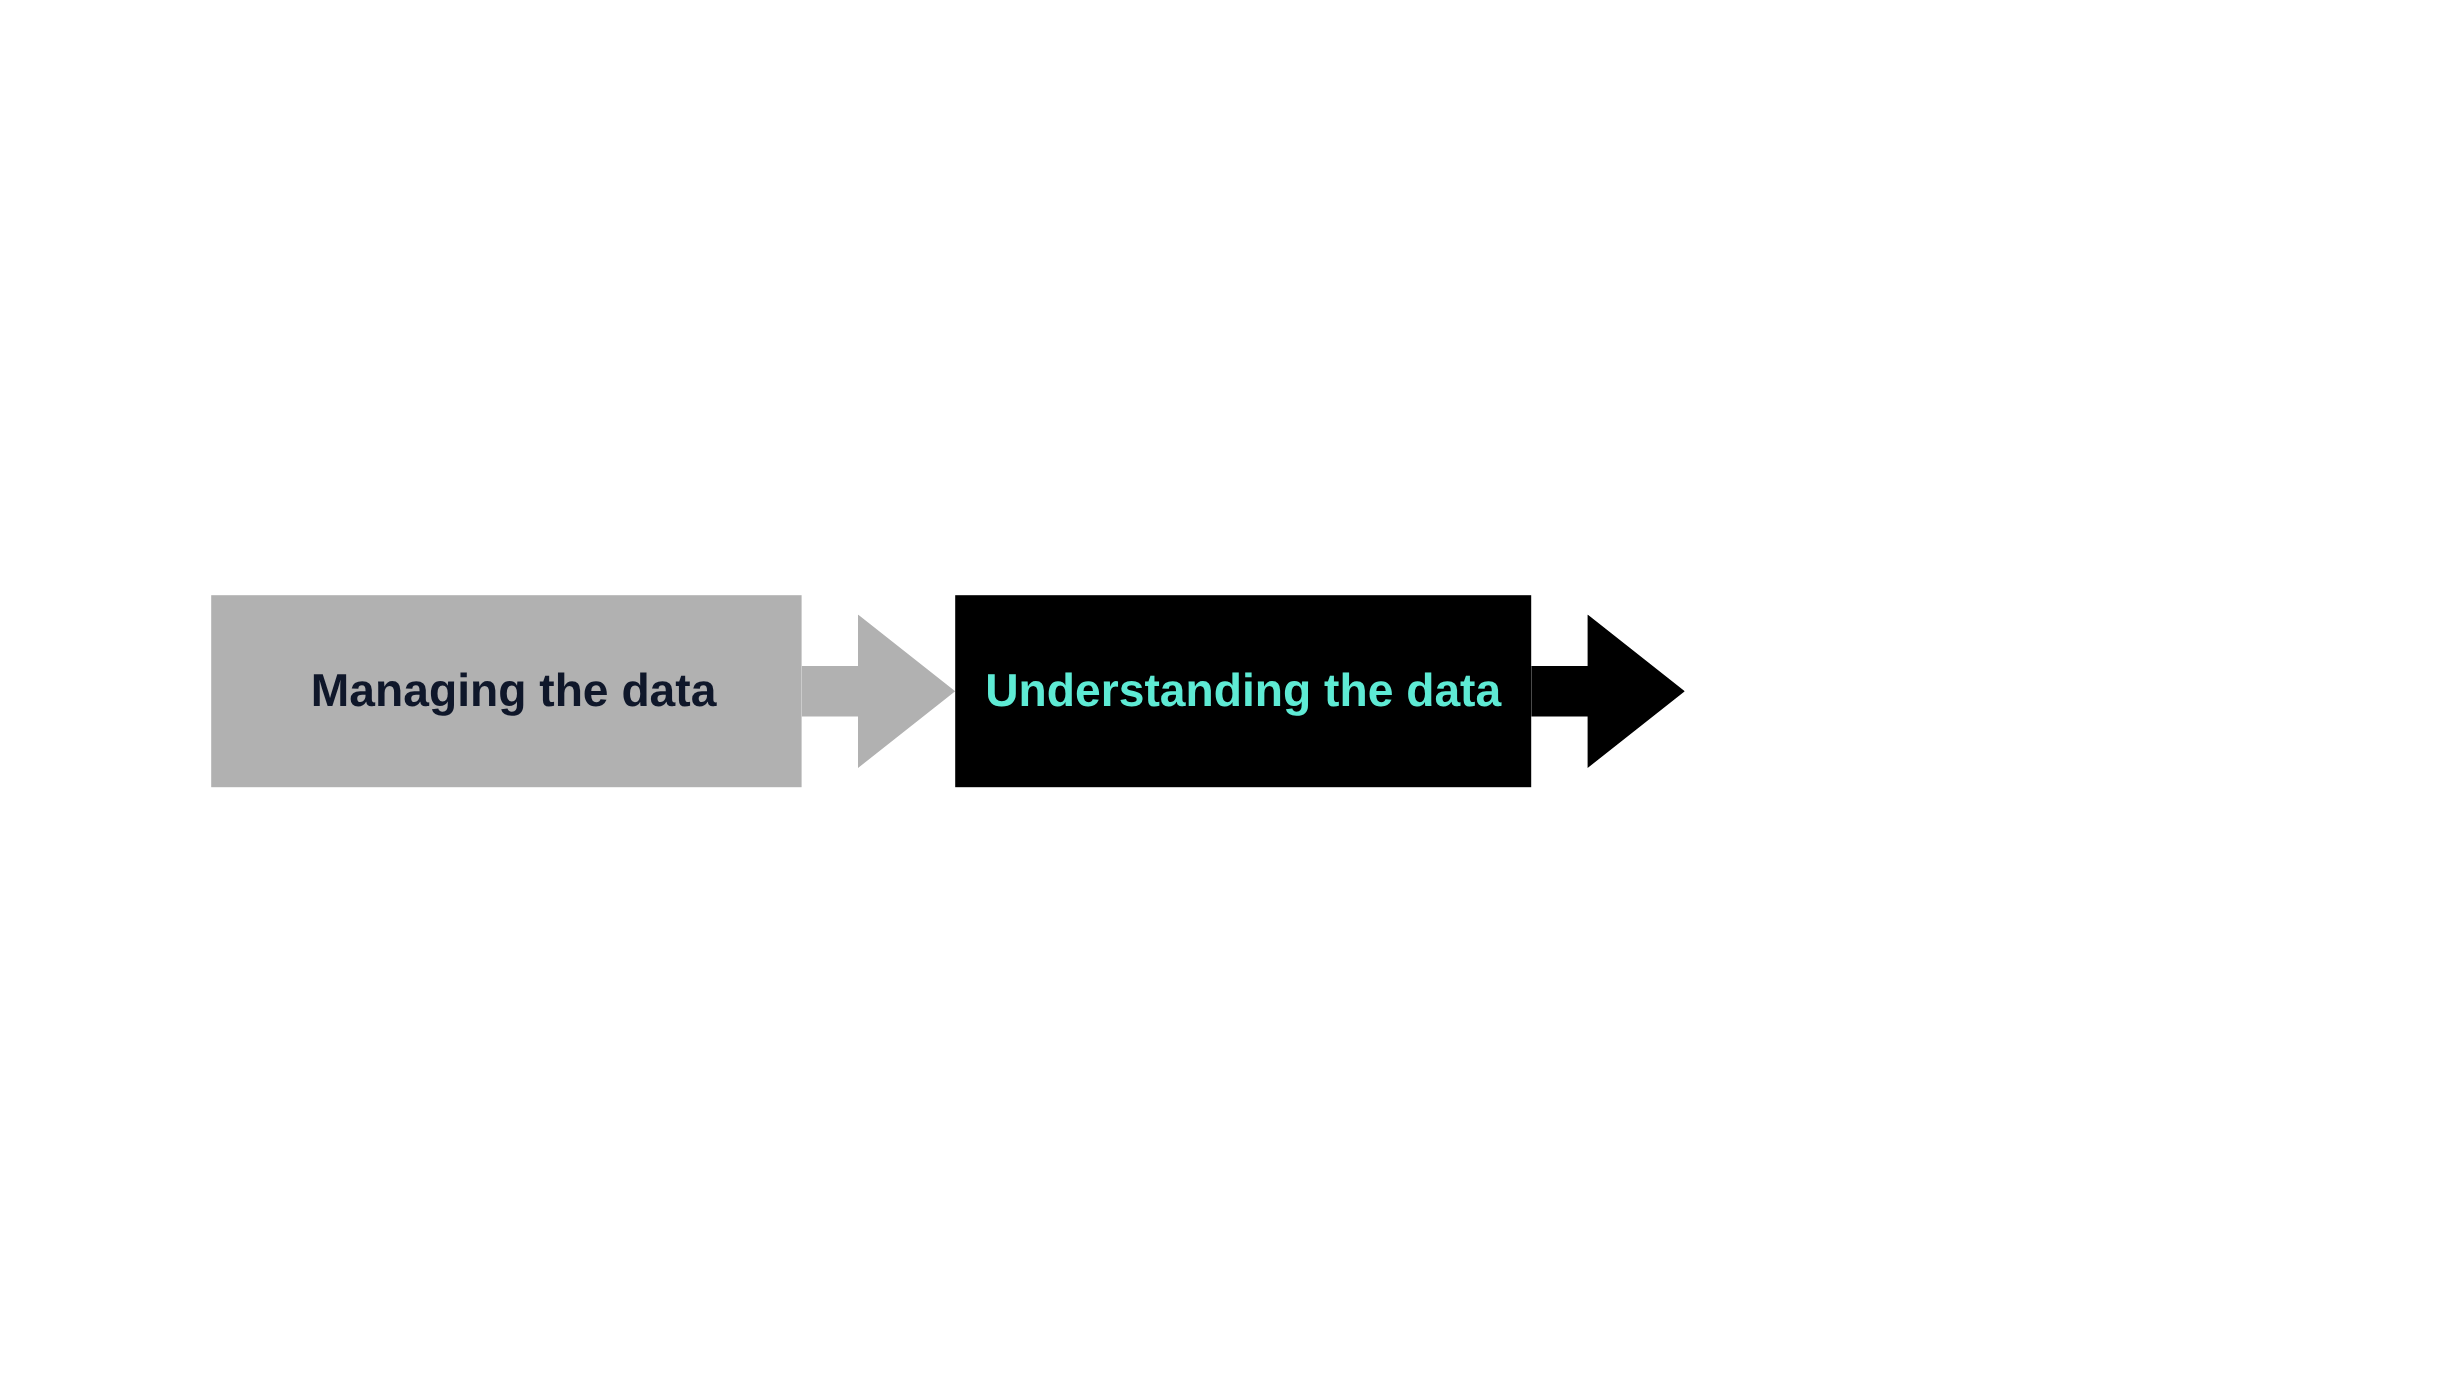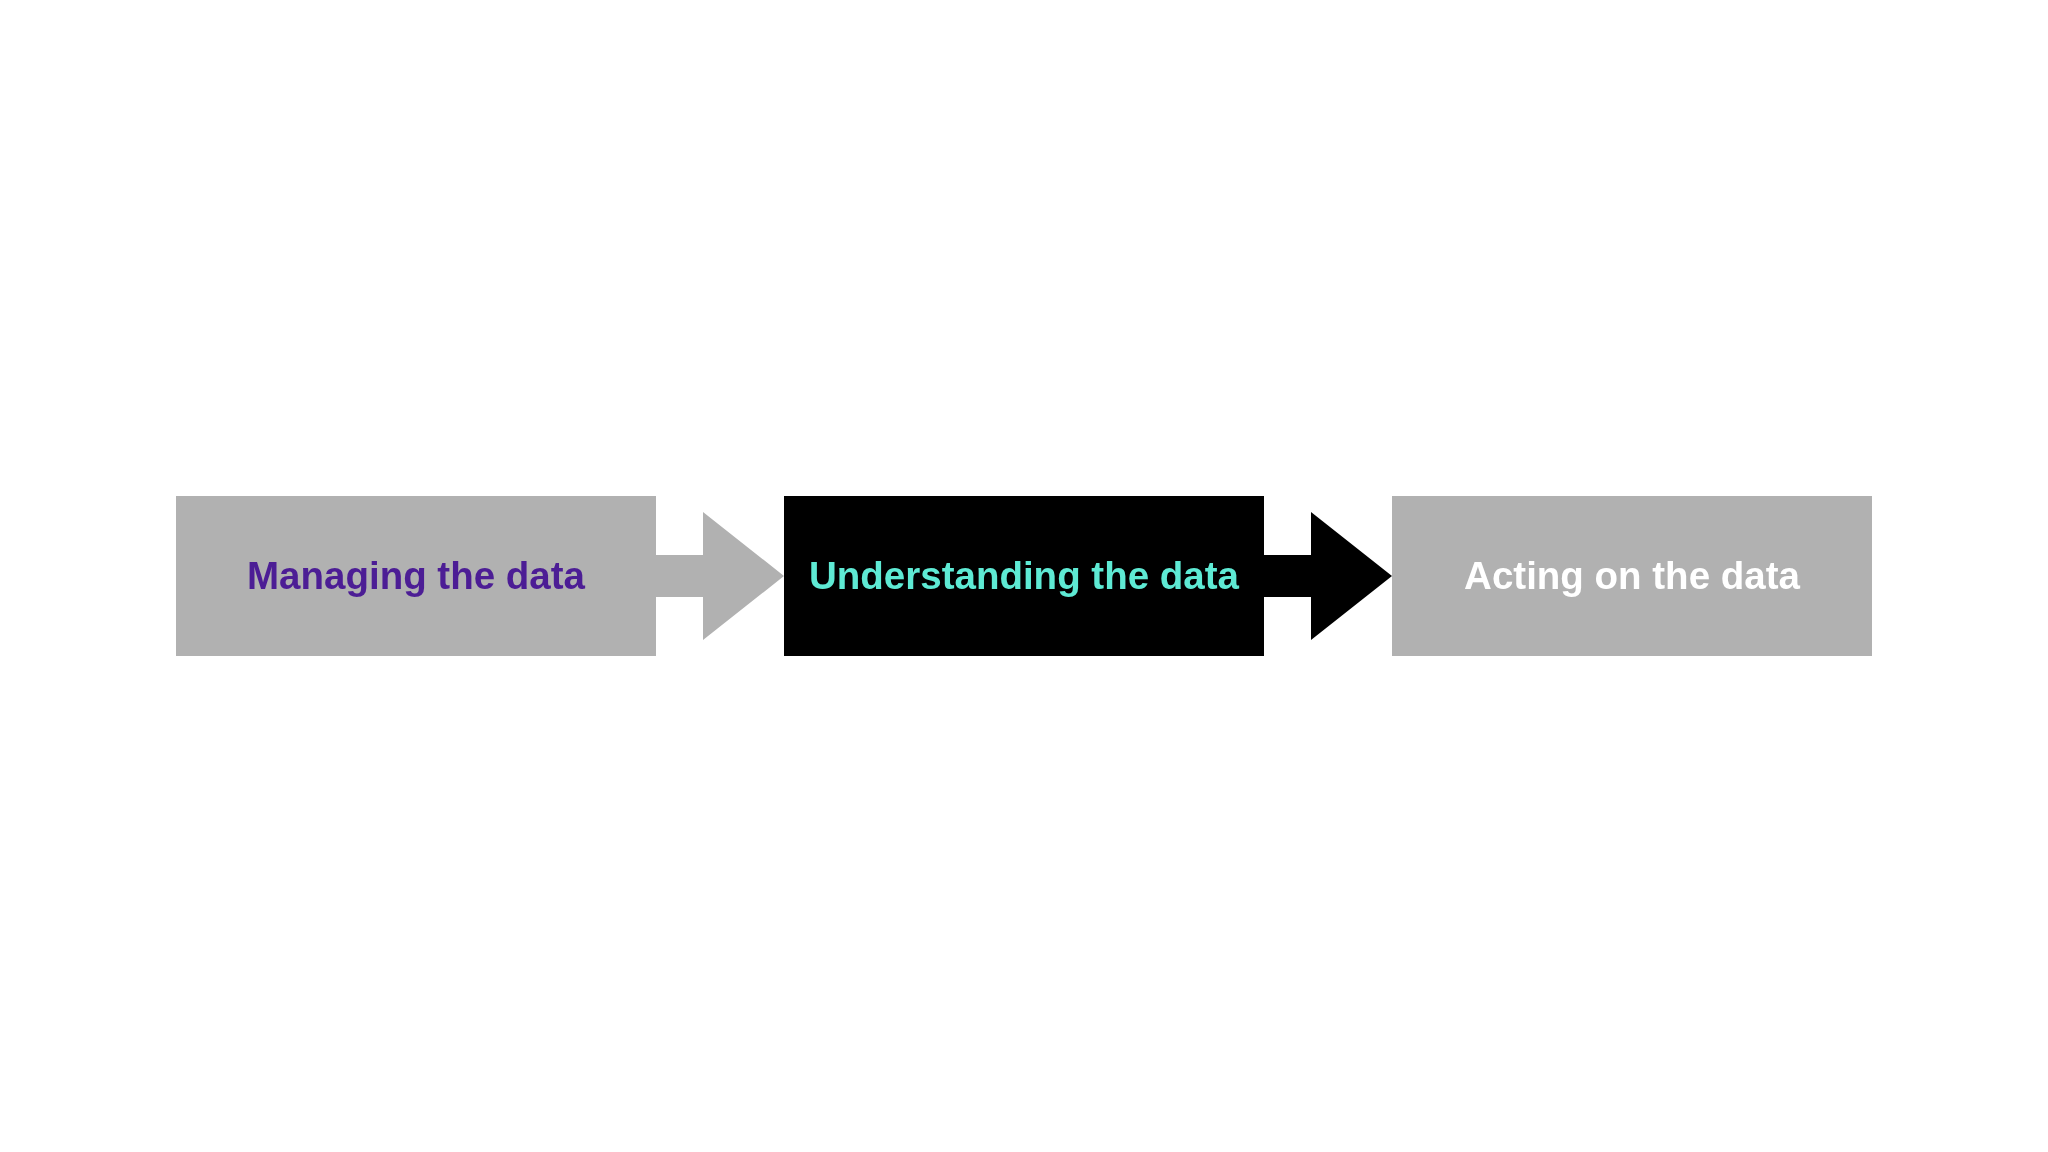--- a/index.html
+++ b/index.html
@@ -42,33 +42,30 @@
     height: 128px;
     flex: 0 0 auto;
     display: block;
   }
 </style>
 </head>
 <body>
 
 <div class="flow">
 
-  <div class="step-box" style="background-color: rgb(177, 177, 177); color: #4c1d95;">
+  <div class="step-box" style="background-color: rgb(177, 177, 177); color: #0f172a; padding-left: 12px;">
     <span class="step-label">Managing the data</span>
   </div>
 
   <svg class="arrow" viewBox="0 0 128 128">
     <polygon points="0,43 47,43 47,0 128,64 47,128 47,85 0,85" fill="#B1B1B1"></polygon>
   </svg>
 
   <div class="step-box" style="background-color: rgb(0, 0, 0); color: #5eead4;">
     <span class="step-label">Understanding the data</span>
   </div>
 
   <svg class="arrow" viewBox="0 0 128 128">
     <polygon points="0,43 47,43 47,0 128,64 47,128 47,85 0,85" fill="#000000"></polygon>
   </svg>
 
-  <div class="step-box" style="background-color: rgb(177, 177, 177); color: rgb(255, 255, 255);">
-    <span class="step-label">Acting on the data</span>
-  </div>
 
 </div>
 
 </body></html>

